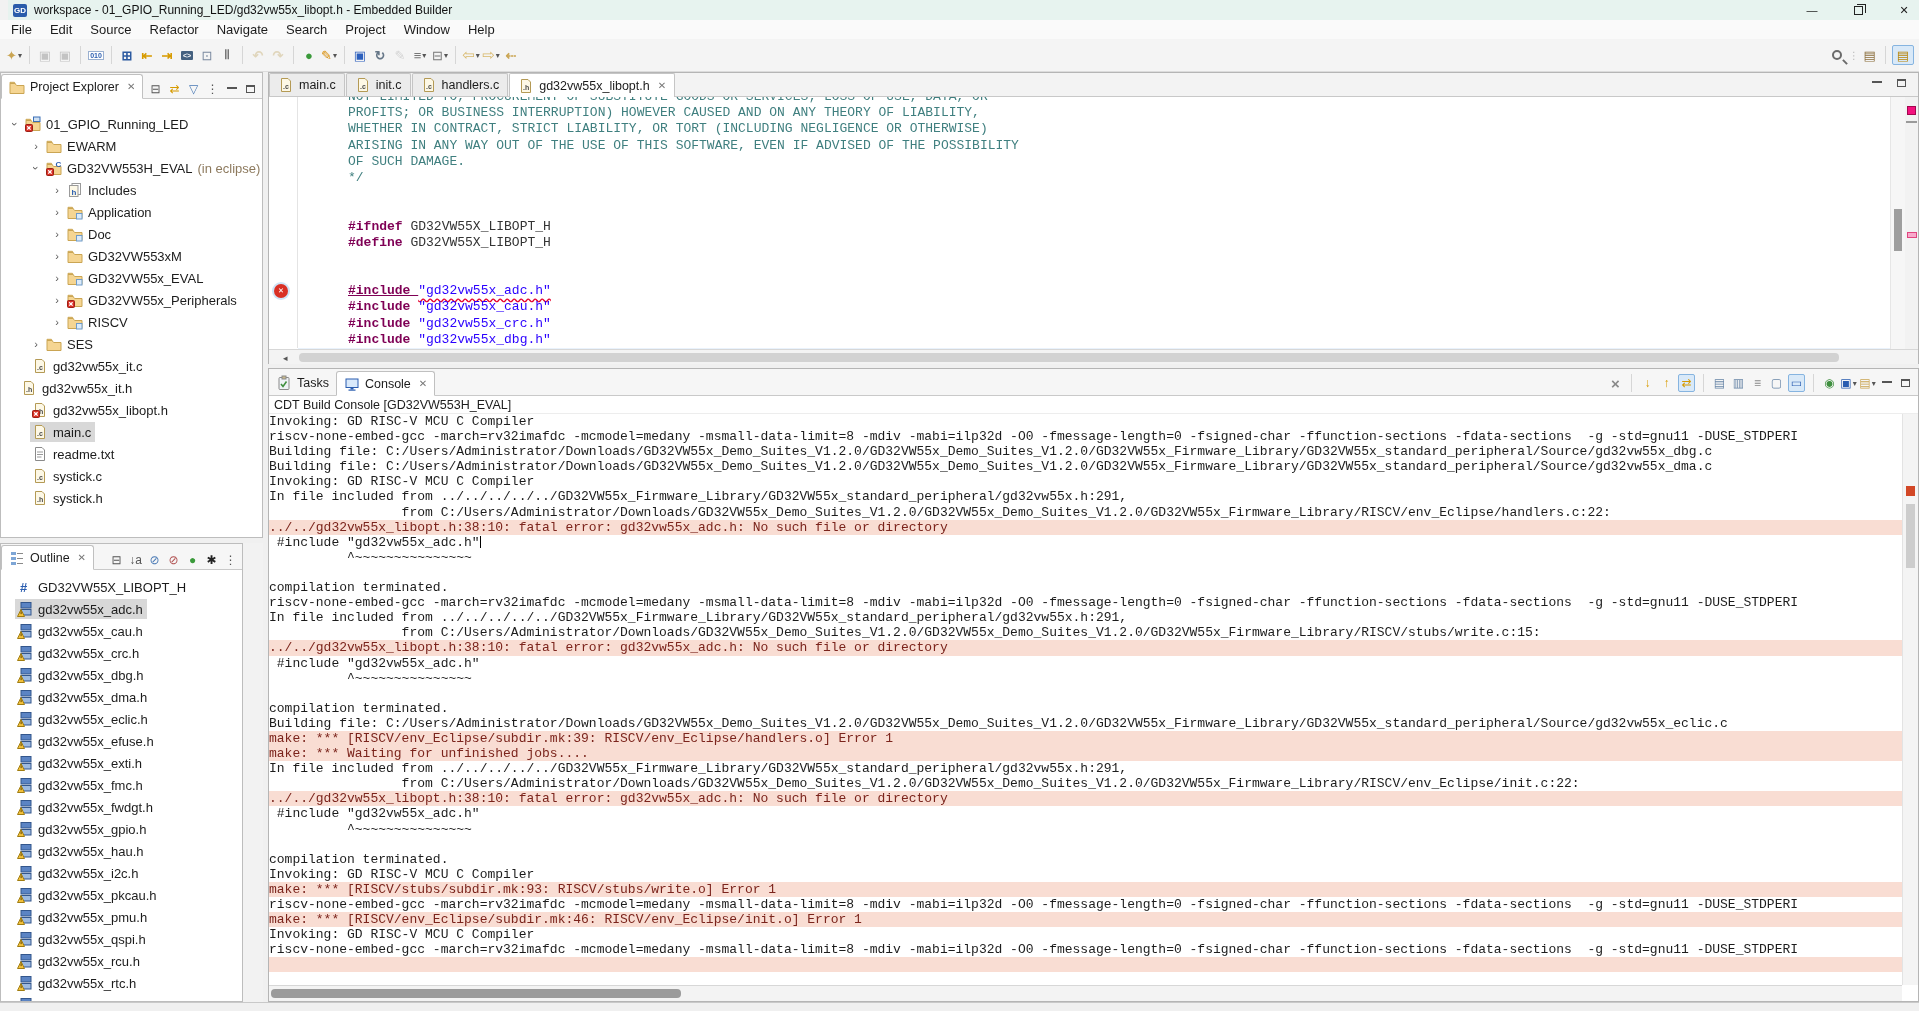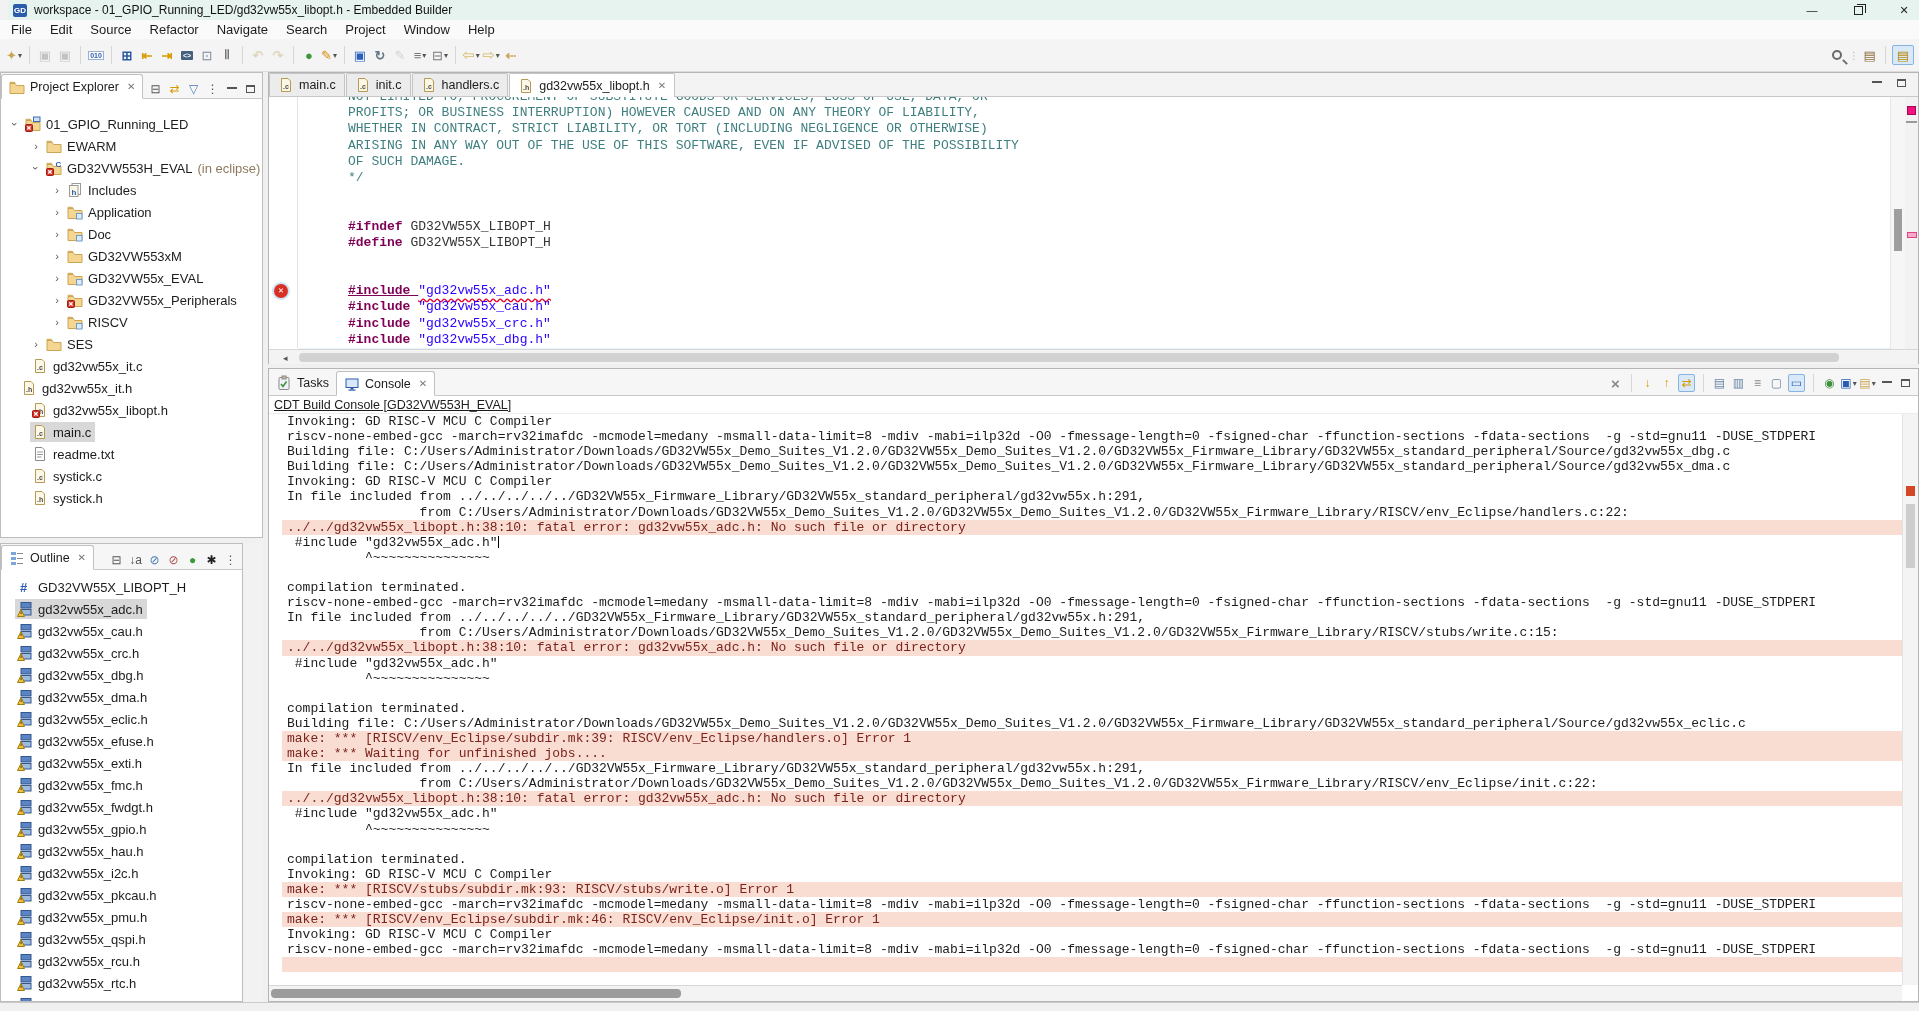--- a/index.html
+++ b/index.html
@@ -89,23 +89,23 @@
   .ov-errsq { position:absolute; left:2px; top:9px; width:9px; height:9px; background:#f3117e; border:1px solid #a3074f;}
   .ov-line { position:absolute; left:1px; top:24px; width:11px; height:2px; background:#9a9a9a;}
   .ov-mark { position:absolute; left:2px; top:135px; width:10px; height:6px; background:#f8a9cb; border:1px solid #e0457f;}
   .ehscroll { position:absolute; left:0; top:276px; width:100%; height:16px; background:#f3f3f3; border-top:1px solid #d7d7d7;}
   .eh-arrow { position:absolute; left:14px; top:3px; color:#555; font-size:9px;}
   .eh-thumb { position:absolute; left:30px; top:3px; width:1540px; height:9px; background:#d2d2d2; border-radius:4px;}
   
   .console { position:absolute; left:268px; top:368px; width:1651px; height:634px; background:#fff; border:1px solid #b5b5b5; }
   .ctabrow { height:27px; background:#f6f6f6; border-bottom:1px solid #c9c9c9; display:flex; align-items:flex-end; }
   .cactions { margin-left:auto; display:flex; align-items:center; gap:2px; padding:0 4px 3px 0;}
-  .cnamebar { height:18px; background:#fff; border-bottom:1px solid #ededed; font-size:12.5px; display:flex; align-items:center; padding-left:5px;text-decoration:underline; }
+  .cnamebar { height:18px; background:#fff; border-bottom:1px solid #ededed; font-size:12.5px; display:flex; align-items:center; padding-left:5px; }
   .ctext { position:relative; height:572px; overflow:hidden; background:#fff;
-    font-family:"Liberation Mono", monospace; font-size:13px; line-height:15.1px; padding-left:18px; }
+    font-family:"Liberation Mono", monospace; font-size:13px; line-height:15.1px; padding-left:0; }
   .crow { height:15.1px; white-space:pre; }
   .crow.e { background:#f9ddd3; color:#7b241c; margin-left:-5px; padding-left:5px;}
   .ccursor { display:inline-block; width:1px; height:12px; background:#000; vertical-align:-2px; }
   .chscroll { position:absolute; left:0; bottom:0; width:calc(100% - 16px); height:16px; background:#f3f3f3; border-top:1px solid #d7d7d7;}
   .ch-thumb { position:absolute; left:2px; top:3px; width:410px; height:9px; background:#9b9b9b; border-radius:4px;}
   .c-vscroll { position:absolute; right:0; top:45px; bottom:16px; width:16px; background:#f4f4f4; border-left:1px solid #e3e3e3;}
   .cv-mark { position:absolute; left:3px; top:72px; width:9px; height:10px; background:#d24726; }
   .cv-thumb { position:absolute; left:3px; top:90px; width:9px; height:64px; background:#cdcdcd; }
   
   .vsplit { position:absolute; left:263px; top:72px; width:5px; height:930px; background:#f0f0f0; }

